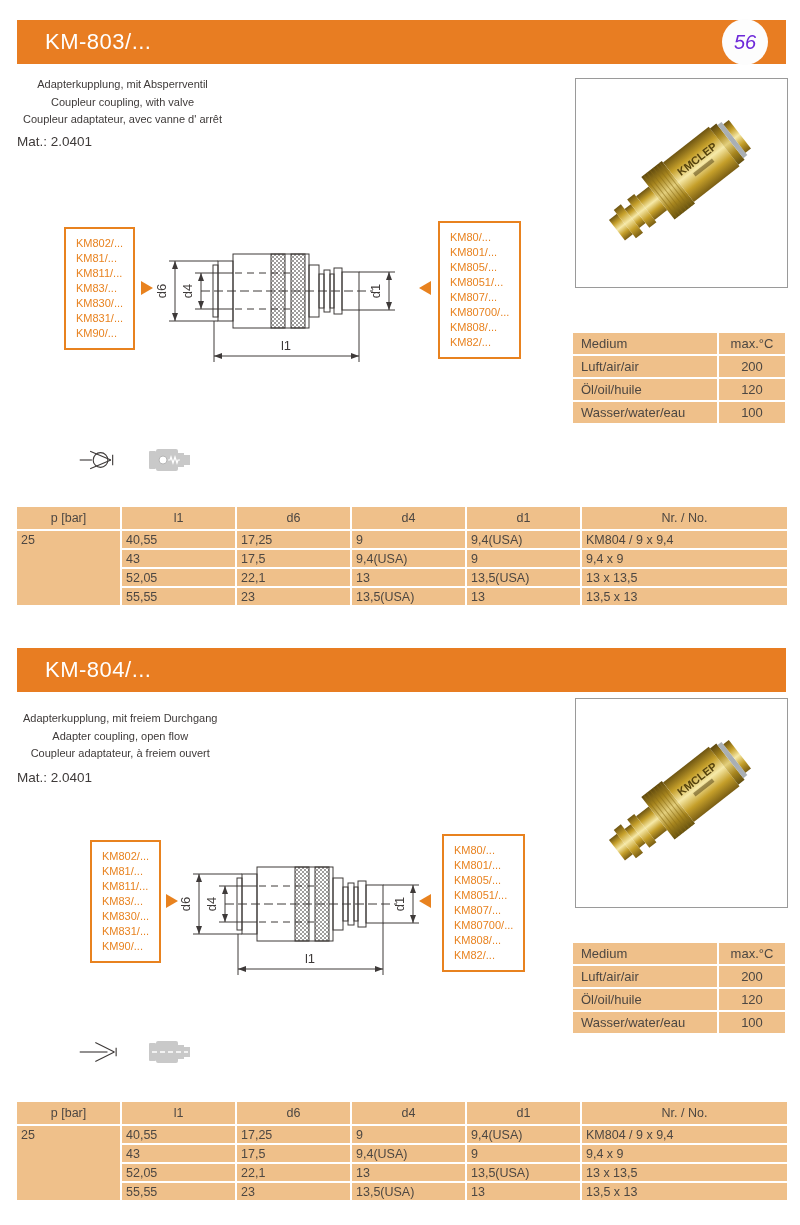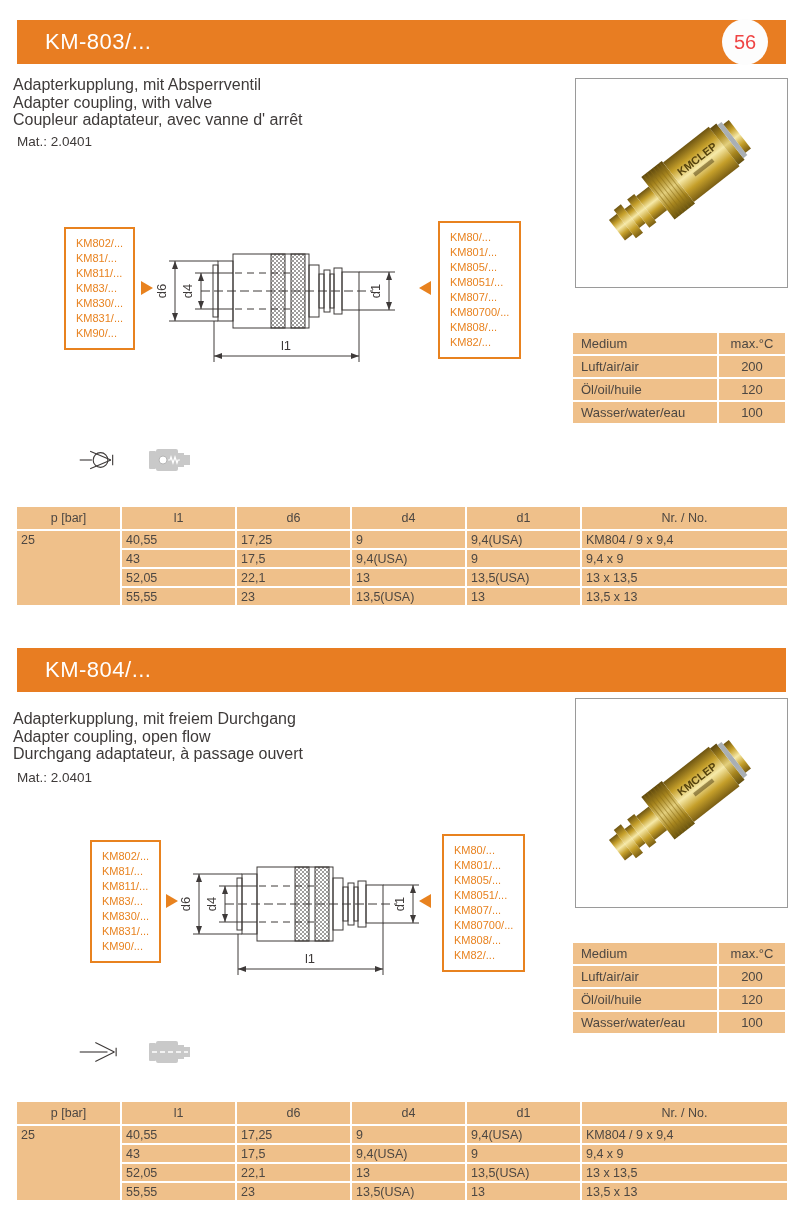--- a/index.html
+++ b/index.html
@@ -6,23 +6,23 @@
   .page{position:relative;width:800px;height:1225px;background:#ffffff;
         font-family:"Liberation Sans",sans-serif;color:#3e3a39;overflow:hidden;}
   .section{position:absolute;left:0;width:800px;}
   #sec1{top:20px;height:628px;}
   #sec2{top:648px;height:430px;padding-left:45px;}
 
   .banner{position:absolute;left:17px;top:0;width:769px;height:44px;background:#e87d22;}
   .banner-title{position:absolute;left:28px;top:0;line-height:44px;font-size:22px;
         font-weight:normal;color:#ffffff;letter-spacing:.5px;}
   .page-badge{position:absolute;left:705px;top:-1px;width:46px;height:46px;border-radius:50%;
-        background:#fdfdfd;color:#ef4444;font-size:20px;text-align:center;line-height:46px;}
-
-  .desc{position:absolute;left:13px;font-size:16px;line-height:17.5px;}
+        background:#fdfdfd;color:#6d28d9;font-size:20px;text-align:center;line-height:46px;font-style:italic;}
+
+  .desc{position:absolute;left:23px;font-size:11px;line-height:17.5px;text-align:center;}
   #sec1 .desc{top:56px;} #sec2 .desc{top:62px;}
   .mat{position:absolute;left:17px;font-size:13.5px;}
   #sec1 .mat{top:114px;} #sec2 .mat{top:122px;}
 
   .product{position:absolute;left:575px;width:211px;height:208px;border:1px solid #9a9a9a;background:#fff;}
   #sec1 .product{top:58px;} #sec2 .product{top:50px;}
   .product svg{display:block;width:100%;height:100%;}
 
   .cluster{position:absolute;left:0;width:570px;height:185px;}
   #sec1 .cluster{top:185px;} #sec2 .cluster{top:170px;}
@@ -66,21 +66,21 @@
 <div class="page">
 
   <div class="section" id="sec1">
     <div class="banner">
       <div class="banner-title">KM-803/...</div>
       <div class="page-badge">56</div>
     </div>
 
     <div class="desc">
       <div>Adapterkupplung, mit Absperrventil</div>
-      <div>Adapter coupling, with valve</div>
+      <div>Coupleur coupling, with valve</div>
       <div>Coupleur adaptateur, avec vanne d' arrêt</div>
     </div>
     <div class="mat">Mat.: 2.0401</div>
 
     <div class="product">
       <svg viewBox="0 0 211 208">
         <defs>
           <linearGradient id="goldA" x1="0" y1="0" x2="0" y2="1">
             <stop offset="0" stop-color="#6e5512"></stop>
               <stop offset="0.25" stop-color="#c59f2a"></stop>
@@ -271,21 +271,21 @@
   </div>
 
   <div class="section" id="sec2">
     <div class="banner">
       <div class="banner-title">KM-804/...</div>
     </div>
 
     <div class="desc">
       <div>Adapterkupplung, mit freiem Durchgang</div>
       <div>Adapter coupling, open flow</div>
-      <div>Durchgang adaptateur, à passage ouvert</div>
+      <div>Coupleur adaptateur, à freiem ouvert</div>
     </div>
     <div class="mat">Mat.: 2.0401</div>
 
     <div class="product">
       <svg viewBox="0 0 211 208">
         <g transform="translate(104,102) rotate(-38)">
           <rect x="-80" y="-13" width="10" height="26" fill="url(#goldA)"></rect>
           <rect x="-70" y="-18" width="9" height="36" fill="url(#goldA)"></rect>
           <rect x="-61" y="-12" width="8" height="24" fill="url(#goldA)"></rect>
           <rect x="-53" y="-18" width="9" height="36" fill="url(#goldA)"></rect>

